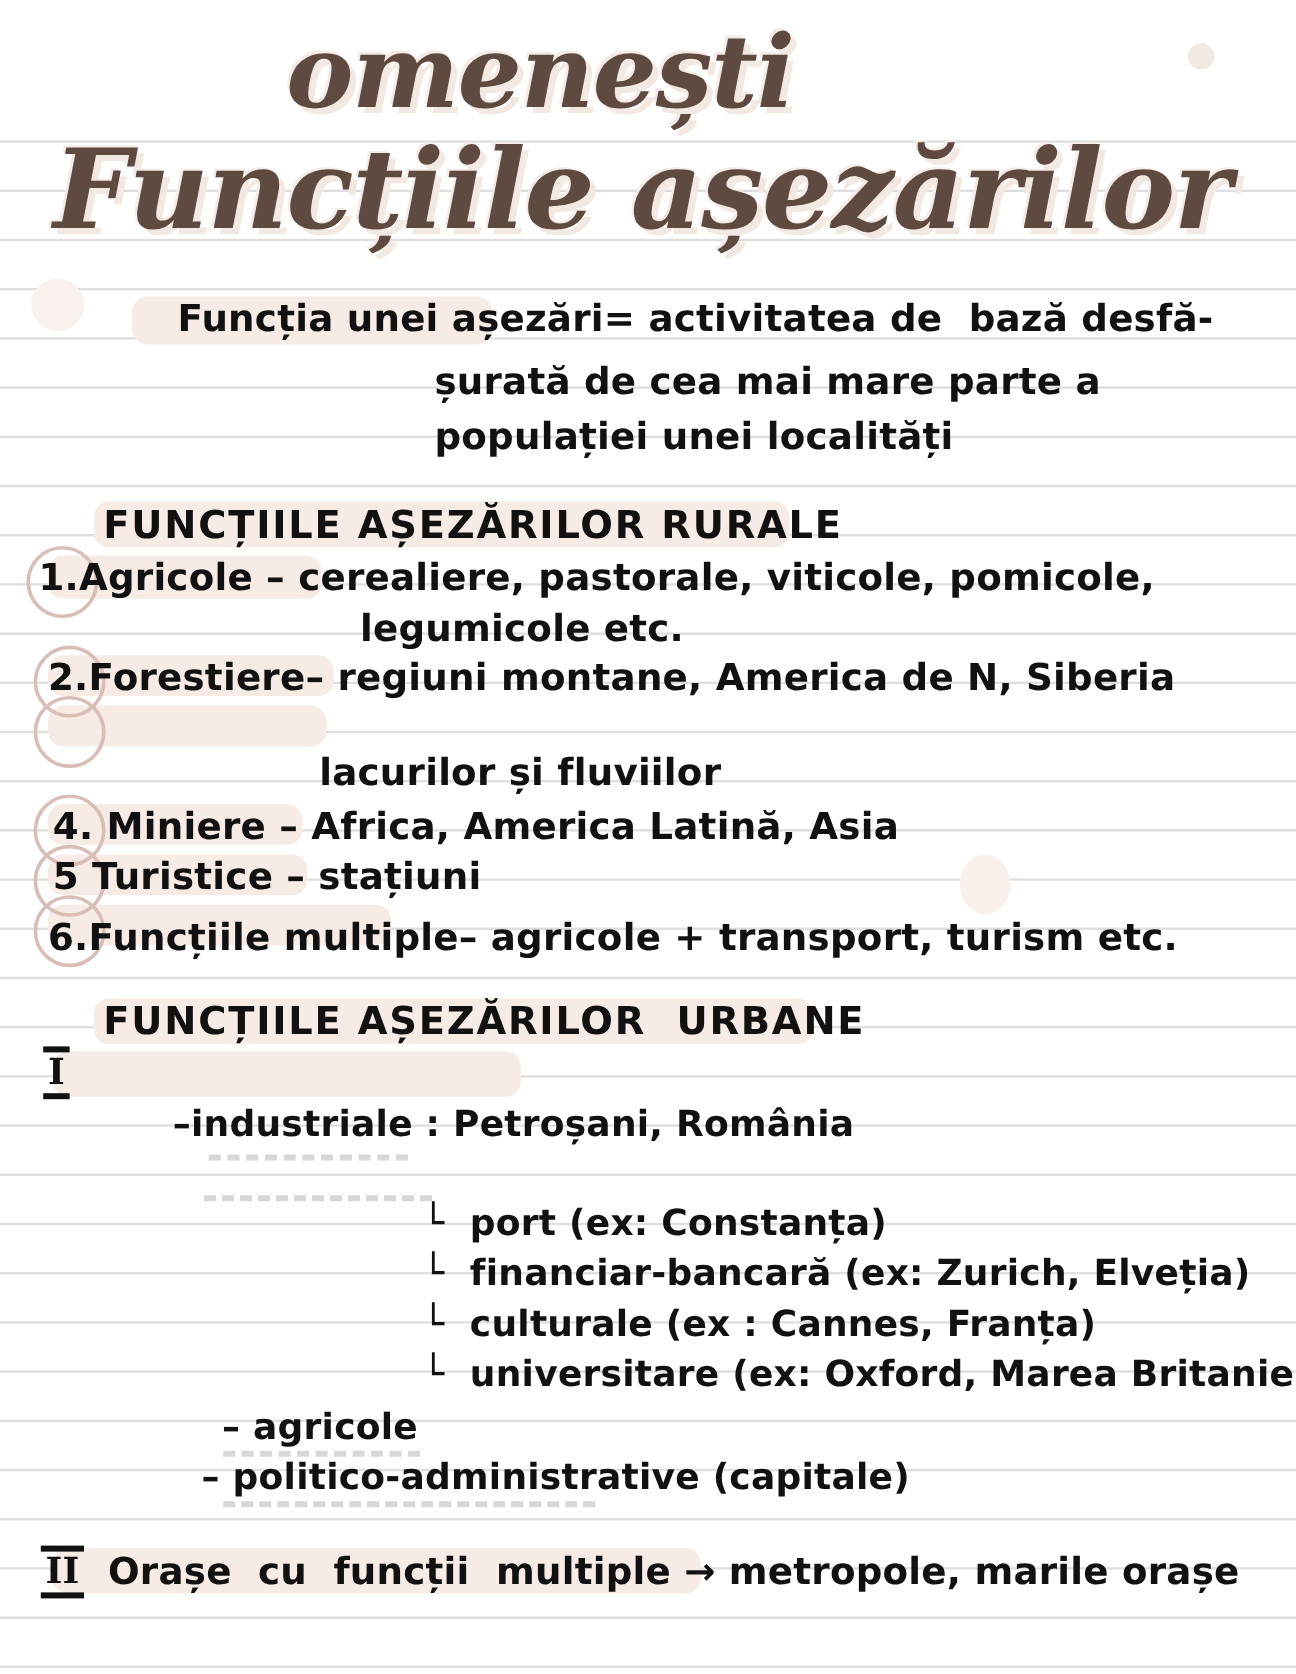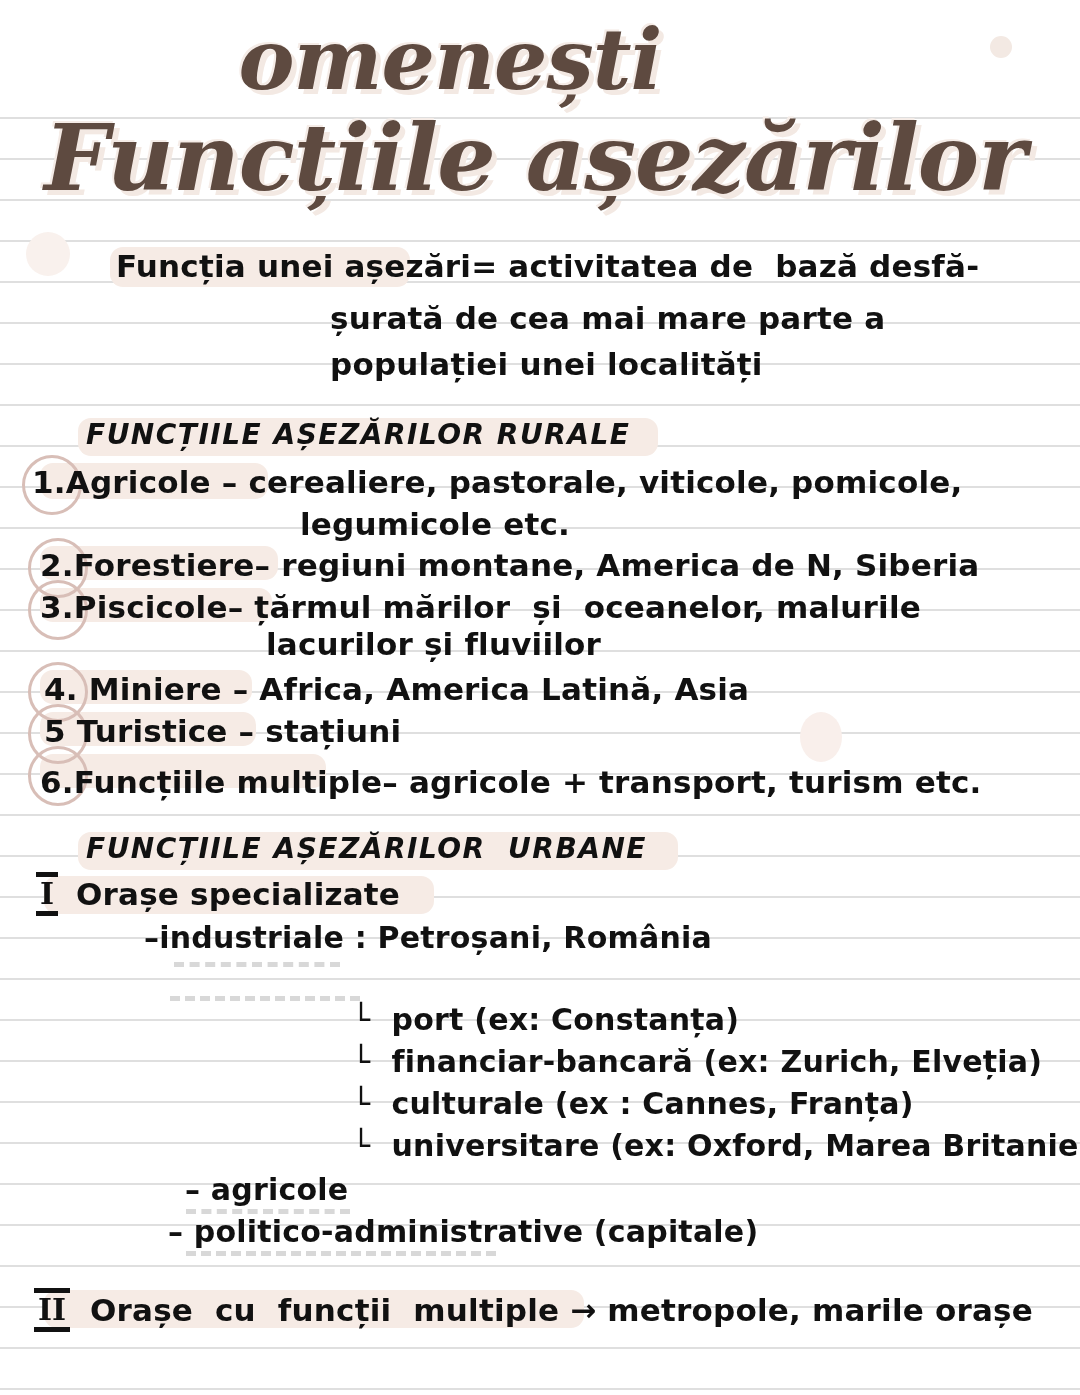--- a/index.html
+++ b/index.html
@@ -104,22 +104,22 @@
   .roman {
     position: absolute;
     color: #111111;
     font-family: "DejaVu Serif", serif;
     font-weight: 700;
     font-size: 30px;
     z-index: 3;
     white-space: pre;
   }
   
-  .t-def   { font-size: 31px; }
-  .t-head  { font-size: 28px; letter-spacing: 1.5px; font-style: italic; }
+  .t-def   { font-size: 31px; margin-left: 32px; }
+  .t-head  { font-size: 32px; letter-spacing: 1.5px; }
   .t-item  { font-size: 31px; }
   .t-sub   { font-size: 30px; }
 </style>
 </head>
 <body>
 
 <div id="page">
 
   <div id="rules">
       <div class="rule" style="top: 117px; background: rgb(223, 223, 223);"></div>
@@ -195,33 +195,31 @@
     <div class="ln t-def" style="left:330px;top:300px;">șurată de cea mai mare parte a</div>
     <div class="ln t-def" style="left:330px;top:346px;">populației unei localități</div>
 
     <div class="ln t-head" style="left:86px;top:418px;">FUNCȚIILE AȘEZĂRILOR RURALE</div>
 
     <div class="ln t-item" style="left:32px;top:464px;">1.Agricole – cerealiere, pastorale, viticole, pomicole,</div>
     <div class="ln t-item" style="left:300px;top:506px;">legumicole etc.</div>
 
     <div class="ln t-item" style="left:40px;top:547px;">2.Forestiere– regiuni montane, America de N, Siberia</div>
 
-    <div class="ln t-item" style="left:40px;top:589px;">3.Piscicole– țărmul mărilor  și  oceanelor, malurile</div>
     <div class="ln t-item" style="left:266px;top:626px;">lacurilor și fluviilor</div>
 
     <div class="ln t-item" style="left:44px;top:671px;">4. Miniere – Africa, America Latină, Asia</div>
 
     <div class="ln t-item" style="left:44px;top:713px;">5 Turistice – stațiuni</div>
 
     <div class="ln t-item" style="left:40px;top:764px;">6.Funcțiile multiple– agricole + transport, turism etc.</div>
 
     <div class="ln t-head" style="left:86px;top:832px;">FUNCȚIILE AȘEZĂRILOR  URBANE</div>
 
     <div class="roman" style="left: 36px; top: 872px; border-top: 5px solid rgb(17, 17, 17); border-bottom: 5px solid rgb(17, 17, 17); line-height: 30px; padding: 2px 4px;">I</div>
-    <div class="ln t-item" style="left:76px;top:876px;">Orașe specializate</div>
 
     <div class="ln t-sub" style="left:144px;top:920px;">–industriale : Petroșani, România</div>
 
     <div class="ln t-sub" style="left:352px;top:1002px;">└  port (ex: Constanța)</div>
     <div class="ln t-sub" style="left:352px;top:1044px;">└  financiar-bancară (ex: Zurich, Elveția)</div>
     <div class="ln t-sub" style="left:352px;top:1086px;">└  culturale (ex : Cannes, Franța)</div>
     <div class="ln t-sub" style="left:352px;top:1128px;">└  universitare (ex: Oxford, Marea Britanie)</div>
 
     <div class="ln t-sub" style="left:185px;top:1172px;">– agricole</div>
     <div class="ln t-sub" style="left:168px;top:1214px;">– politico-administrative (capitale)</div>

